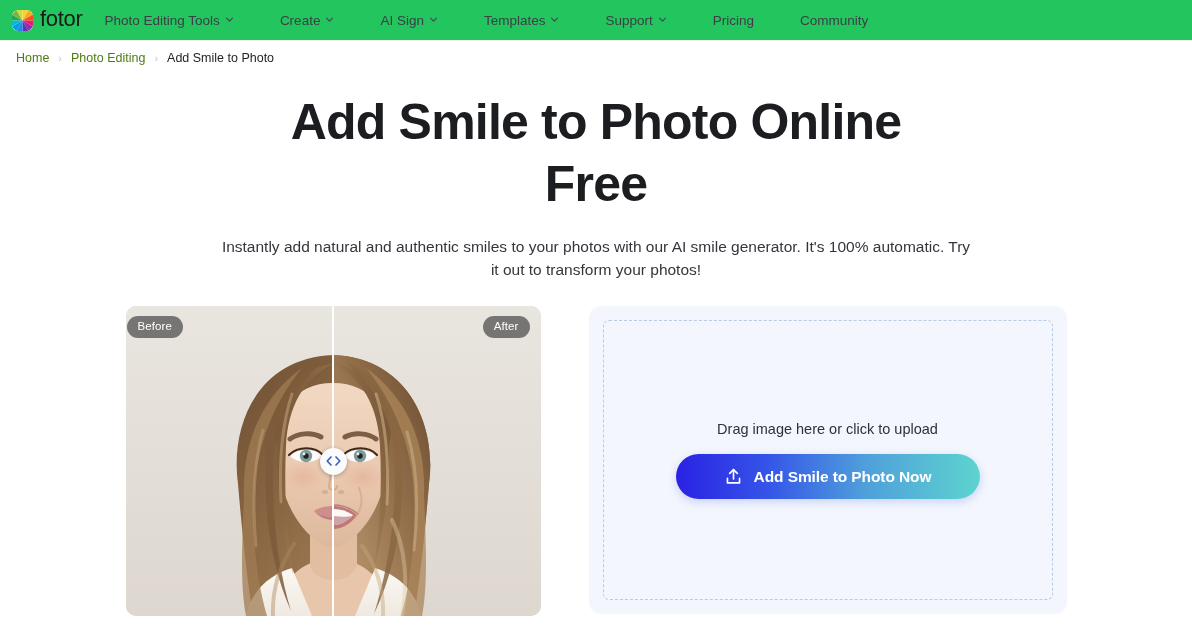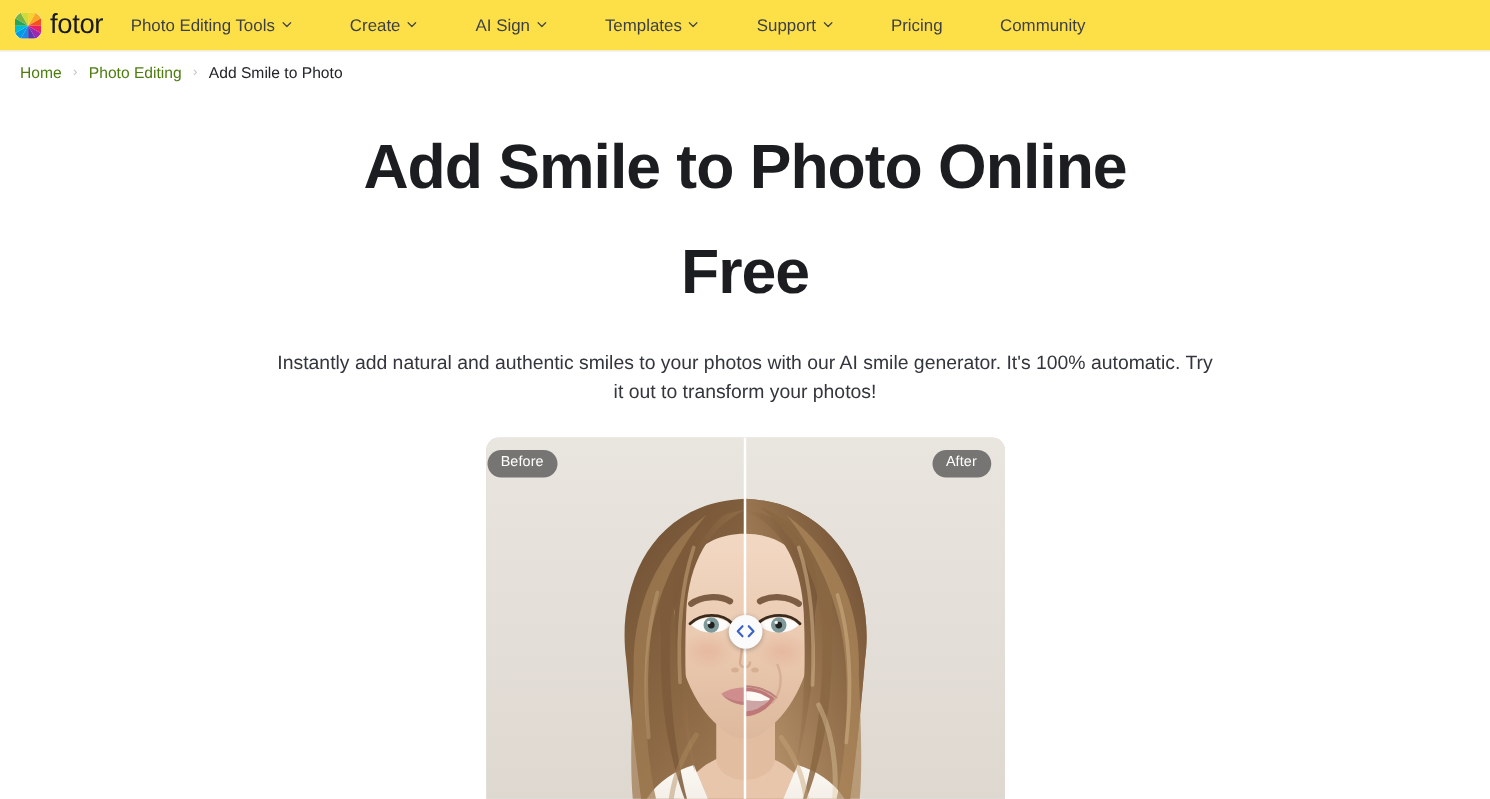--- a/index.html
+++ b/index.html
@@ -11,21 +11,21 @@
     overflow: hidden;
   }
 
   
   .header {
     height: 41px;
     border-bottom: 1px solid #ececec;
     display: flex;
     align-items: center;
     padding: 0 16px 0 12px;
-    background: #fde047;
+    background: #22c55e;
     position: relative;
   }
   .brand { display: flex; align-items: center; gap: 7px; margin-right: 22px; }
   .logo-mark { width: 21px; height: 21px; border-radius: 6px; overflow: hidden; display:block; }
   .brand-name {
     font-size: 22px;
     font-weight: 400;
     letter-spacing: -0.3px;
     color: #1a1a1a;
     line-height: 1;
@@ -72,21 +72,21 @@
     font-size: 12.5px;
   }
   .crumb-link { color: #4d7c0f; cursor: pointer; }
   .crumb-sep { color: #bfc4cc; font-size: 11px; }
   .crumb-current { color: #222428; font-weight: 500; text-align: center; }
 
   
   .hero { padding-top: 26px; text-align: center; }
   h1.title {
     font-size: 50px;
-    line-height: 84px;
+    line-height: 62px;
     font-weight: 800;
     letter-spacing: -0.8px;
     color: #1c1d20;
     max-width: 720px;
     margin: 0 auto;
   }
   .subtitle {
     margin: 20px auto 0;
     max-width: 760px;
     font-size: 15.5px;
@@ -407,13 +407,28 @@
     <div class="split-handle">
       <span>
         <svg width="19" height="12" viewBox="0 0 19 12" aria-hidden="true">
           <path d="M7 2 L3.2 6 L7 10" fill="none" stroke="#3b62c9" stroke-width="1.7" stroke-linecap="round" stroke-linejoin="round"></path>
           <path d="M12 2 L15.8 6 L12 10" fill="none" stroke="#3b62c9" stroke-width="1.7" stroke-linecap="round" stroke-linejoin="round"></path>
         </svg>
       </span>
     </div>
   </div>
 
+  <div class="upload-panel">
+    <div class="dropzone">
+      <div class="drop-text">Drag image here or click to upload</div>
+      <button class="cta-btn">
+        <span>
+          <svg width="19" height="19" viewBox="0 0 22 22" aria-hidden="true">
+            <path d="M11 3 L11 14" fill="none" stroke="#ffffff" stroke-width="1.9" stroke-linecap="round"></path>
+            <path d="M6.6 7.4 L11 3 L15.4 7.4" fill="none" stroke="#ffffff" stroke-width="1.9" stroke-linecap="round" stroke-linejoin="round"></path>
+            <path d="M4 13.2 L4 18.4 L18 18.4 L18 13.2" fill="none" stroke="#ffffff" stroke-width="1.9" stroke-linecap="round" stroke-linejoin="round"></path>
+          </svg>
+        </span>
+        <span>Add Smile to Photo Now</span>
+      </button>
+    </div>
+  </div>
 </div>
 
 </body></html>

